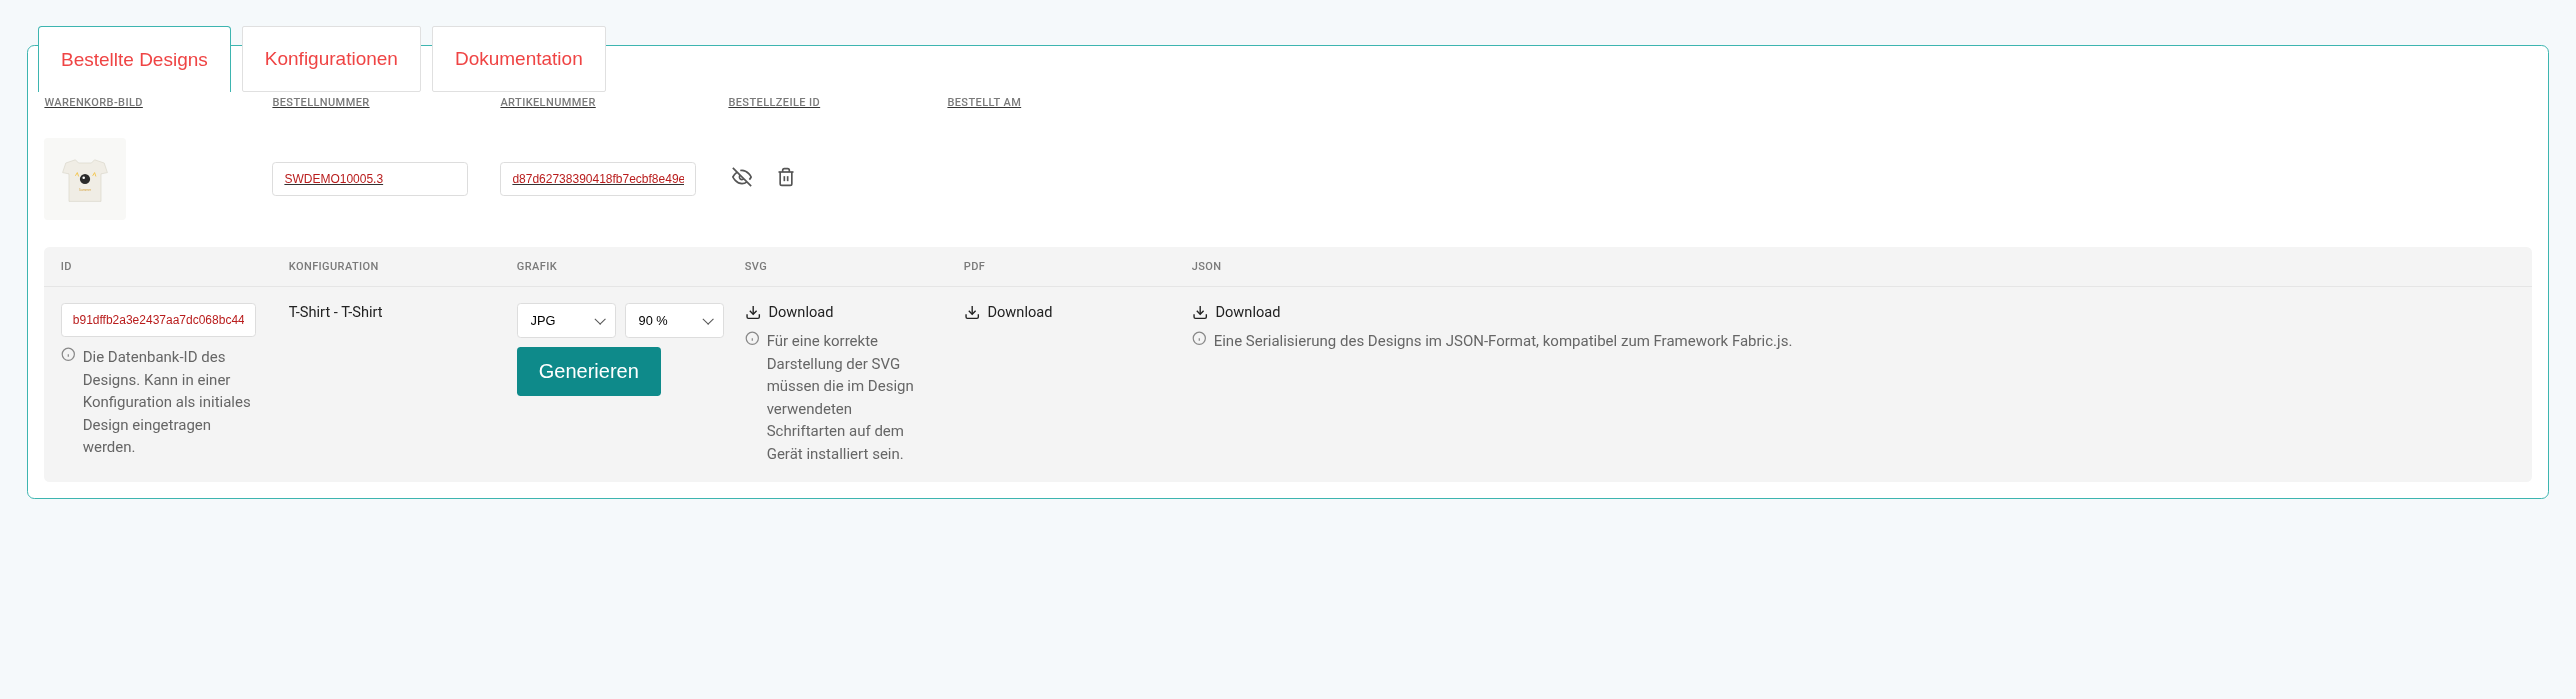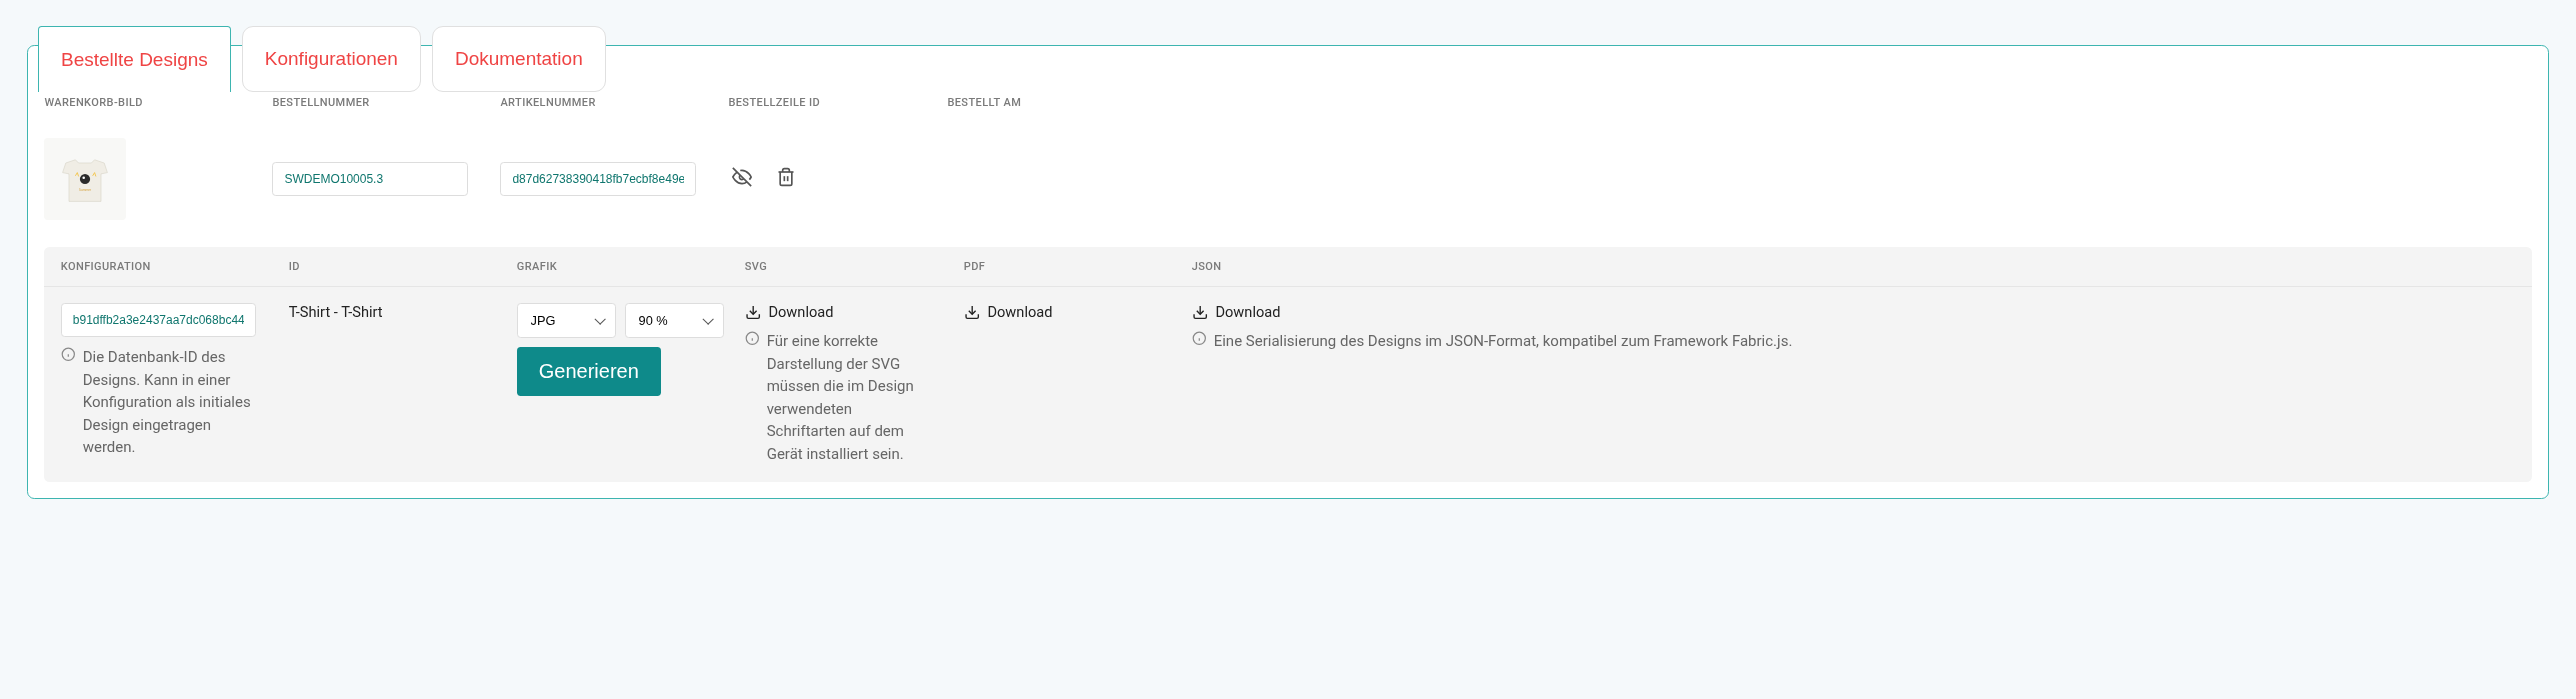--- a/index.html
+++ b/index.html
@@ -1,33 +1,33 @@
 <!DOCTYPE html>
 <html style="font-size:14.6px"><head>
   <meta charset="utf-8">
   <style>
     * { box-sizing: border-box; margin: 0; padding: 0; }
     body { font-family: -apple-system, BlinkMacSystemFont, "Segoe UI", Roboto, sans-serif; background: #f5f9fb; padding: 27px; font-size: 12.8px; color: #333; }
     
     .container { border: 0.9px solid #3db5b0; border-radius: 7.3px; background: #fff; }
     .tab { padding: 21px 22px; border: 0.9px solid transparent; background: transparent; cursor: pointer; font-size: 19px; color: #ef4444; border-radius: 3.7px 3.7px 0 0; border-bottom: none; }
     .tab.active { border-color: #3db5b0; border-bottom-color: #fff; background: #fff; position: relative; z-index: 2; }
-    .tab:not(.active) { border: 0.9px solid #e0e0e0; border-radius: 11px; background: #fff; }
+    .tab:not(.active) { border: 0.9px solid #e0e0e0; border-radius: 2px; background: #fff; }
     .header-cell { flex: 1; padding: 12.8px 16.4px; font-size: 11px; color: #7a7a7a; font-weight: 500; letter-spacing: 0.4px; text-transform: uppercase; }
     .data-cell { flex: 1; padding: 16.4px; display: flex; align-items: center; }
     
-    .grid-main { display: grid; grid-template-columns: 228px 228px 228px 219px 228px 1fr; }
+    .grid-main { display: grid; grid-template-columns: 228px 228px 228px 219px 228px 1fr; text-decoration: underline; }
     .grid-main .header-cell { padding: 12.8px 16.4px; }
     .grid-main .data-cell { padding: 16.4px; display: flex; align-items: center; min-height: 100px; }
     
     .thumb { width: 82px; height: 82px; background: #f8f8f6; border-radius: 3.7px; display: flex; align-items: center; justify-content: center; }
     .thumb svg { width: 64px; height: 64px; }
     
     .text-val { font-size: 16.4px; font-weight: 500; color: #222; }
-    .text-input { width: 100%; padding: 9px 11px; border: 0.9px solid #ddd; border-radius: 3.7px; font-size: 12px; color: #0f766e; background: #fff; }
+    .text-input { width: 100%; padding: 9px 11px; border: 0.9px solid #ddd; border-radius: 3.7px; font-size: 12px; color: #b91c1c; background: #fff; }
     
     .icons-cell { display: flex; gap: 16.4px; align-items: center; justify-content: flex-start; }
     .icon-btn { background: none; border: none; cursor: pointer; color: #555; padding: 3.7px; }
     .icon-btn svg { width: 20px; height: 20px; }
     
     .sub-panel { margin: 11px 16.4px 16.4px 16.4px; background: #f4f4f4; border-radius: 5.5px; padding: 0; }
     
     .grid-sub { display: grid; grid-template-columns: 228px 228px 228px 219px 228px 1fr; }
     .grid-sub .header-cell { padding: 12.8px 16.4px; font-size: 11px; color: #7a7a7a; font-weight: 500; letter-spacing: 0.4px; border-bottom: 0.9px solid #e5e5e5; }
     .grid-sub .data-cell { padding: 16.4px; display: flex; flex-direction: column; align-items: flex-start; justify-content: flex-start; gap: 9px; }
@@ -104,22 +104,22 @@
             <path d="M19 6v14a2 2 0 0 1-2 2H7a2 2 0 0 1-2-2V6m3 0V4a2 2 0 0 1 2-2h4a2 2 0 0 1 2 2v2"></path>
             <line x1="10" y1="11" x2="10" y2="17"></line>
             <line x1="14" y1="11" x2="14" y2="17"></line>
           </svg>
         </button>
       </div>
     </div>
 
     <div class="sub-panel">
       <div class="grid-sub">
+        <div class="header-cell">ID</div>
         <div class="header-cell">KONFIGURATION</div>
-        <div class="header-cell">ID</div>
         <div class="header-cell">GRAFIK</div>
         <div class="header-cell">SVG</div>
         <div class="header-cell">PDF</div>
         <div class="header-cell">JSON</div>
 
         <div class="data-cell">
           <input type="text" class="text-input" readonly="" value="b91dffb2a3e2437aa7dc068bc4458f37" style="">
           <div class="hint-row">
             <svg viewBox="0 0 24 24" fill="none" stroke="currentColor" stroke-width="2">
               <circle cx="12" cy="12" r="10"></circle>

